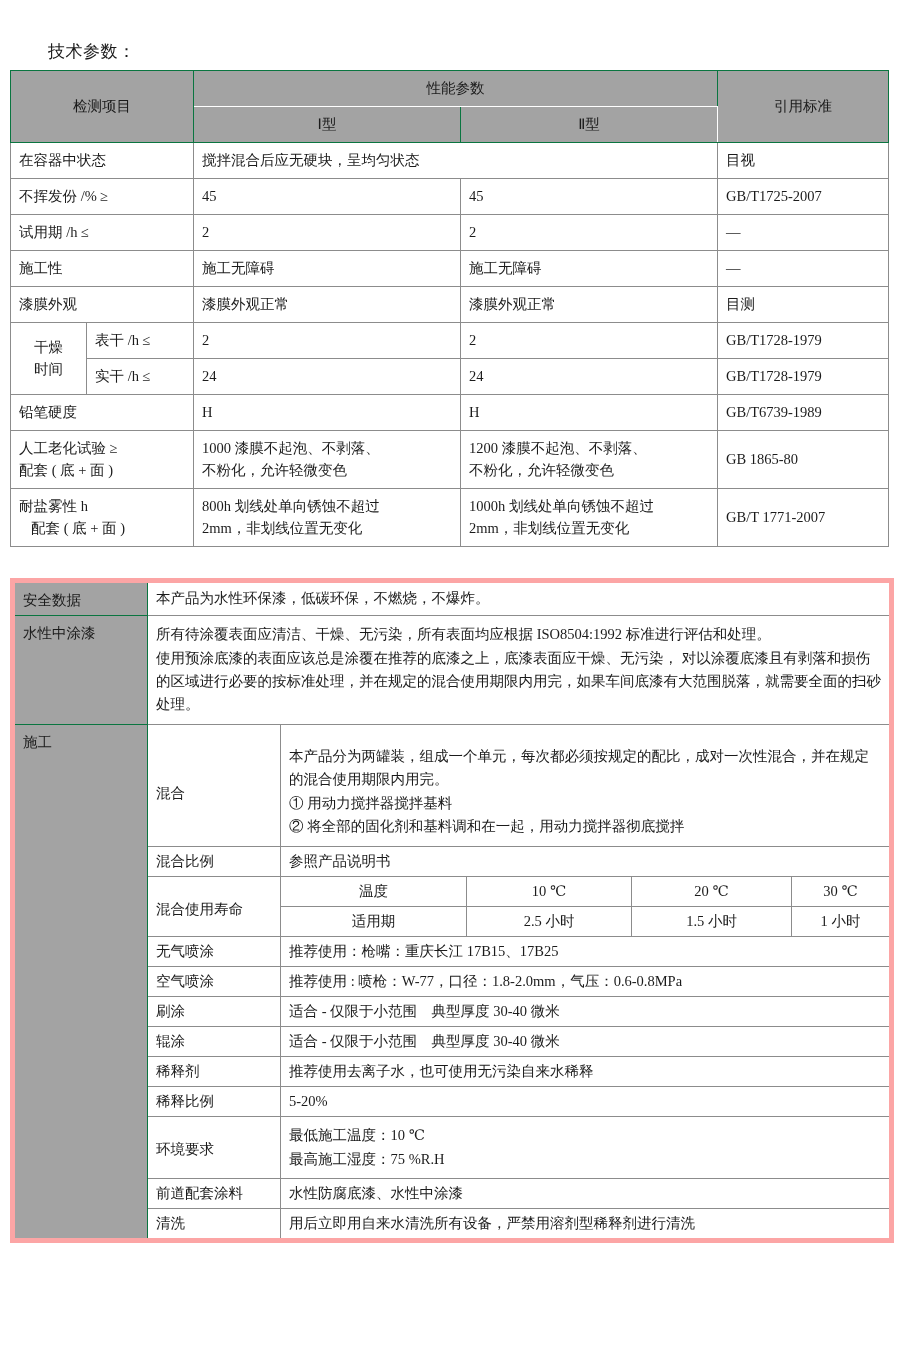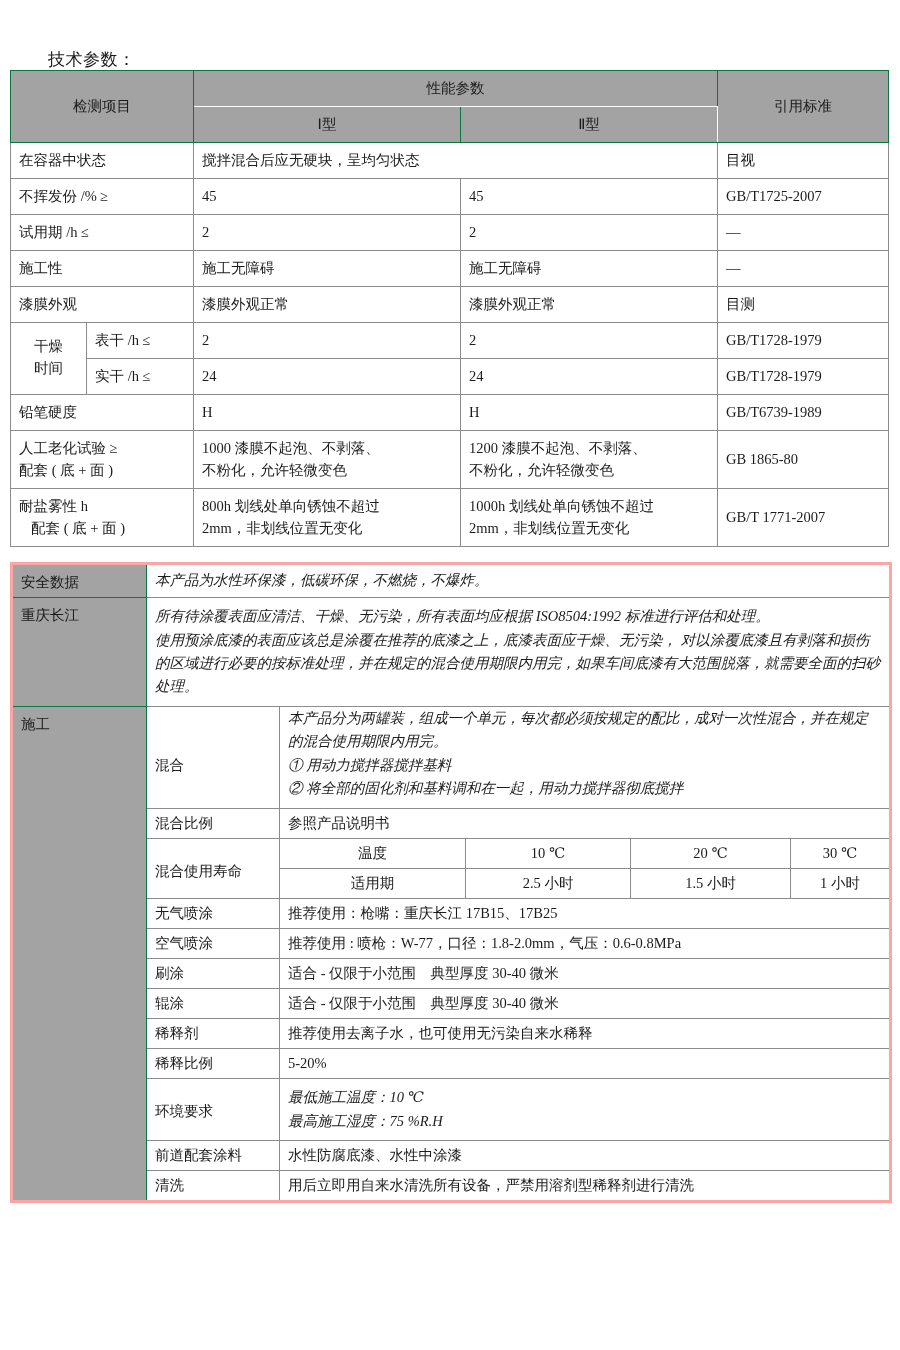--- a/index.html
+++ b/index.html
@@ -11,21 +11,20 @@
   }
   .page { position: relative; width: 900px; height: 1350px; background:#fff; }
 
   .section-title {
     position: absolute;
     left: 48px; top: 40px;
     font-size: 17px;
     color: #1a1a1a;
     font-family: Liberation Sans, sans-serif;
     letter-spacing: .5px;
-    margin-top: 8px;
   }
 
   
   table.doc {
     border-collapse: collapse;
     table-layout: fixed;
     background: #fff;
   }
   table.doc td {
     border: 1px solid #8c8c8c;
@@ -39,21 +38,21 @@
   .greenbg {
     background: #a3a3a3;
     color: #ffffff;
     border-color: #0a7540 !important;
     font-family: "Liberation Sans", sans-serif;
     font-size: 15.5px;
   }
   .greenbg.sep { border-left: 1px solid #ffffff !important; }
   .greenbg.sep-b { border-bottom: 1px solid #ffffff !important; }
   .ctr { text-align: center; }
-  .mid { vertical-align: middle; font-family: Liberation Mono, monospace; }
+  .mid { vertical-align: middle; }
   .top { vertical-align: top; }
 
   
   #tbl1 {
     position: absolute;
     left: 10px; top: 70px;
     width: 878px;
     border: 1px solid #0a7540;
   }
   #tbl1 td { height: 36px; }
@@ -62,32 +61,32 @@
   #tbl1 .c1 { width: 107px; }
   #tbl1 .c2 { width: 267px; }
   #tbl1 .c3 { width: 257px; }
   #tbl1 .c4 { width: 171px; }
   #tbl1 .hdr-item { height: 72px; }
   .two-line { line-height: 1.38; }
 
   
   #tbl2 {
     position: absolute;
-    left: 10px; top: 562px;
+    left: 10px; top: 578px;
     width: 880px;
-    border: 3px solid #fca5a5;
+    border: 5px solid #fca5a5;
   }
   #tbl2 td { }
   #tbl2 .g0 { width: 135px; }
   #tbl2 .l1 { width: 133px; }
   #tbl2 .l2 { width: 186px; }
   #tbl2 .l3 { width: 165px; }
   #tbl2 .l4 { width: 160px; }
   #tbl2 .l5 { width: 100px; }
-  #tbl2 .body-cell { line-height: 1.62; font-style: italic; }
+  #tbl2 .body-cell { line-height: 1.62; }
   #tbl2 td.greenbg { vertical-align: top; padding-top: 7px; }
   .pl-more { padding-left: 12px; }
 </style>
 </head>
 <body>
 
 <div class="page">
 
   <div class="section-title">技术参数：</div>
 
@@ -208,31 +207,31 @@
         <col class="l5">
     </colgroup>
     <tbody>
 
       <tr>
         <td class="greenbg">安全数据</td>
         <td colspan="5" class="body-cell">本产品为水性环保漆，低碳环保，不燃烧，不爆炸。</td>
       </tr>
 
       <tr>
-        <td class="greenbg">重庆长江</td>
+        <td class="greenbg">水性中涂漆</td>
         <td colspan="5" class="body-cell top" style="padding-top:7px;padding-bottom:7px;">
           <div>所有待涂覆表面应清洁、干燥、无污染，所有表面均应根据 ISO8504:1992 标准进行评估和处理。</div>
           <div>使用预涂底漆的表面应该总是涂覆在推荐的底漆之上，底漆表面应干燥、无污染， 对以涂覆底漆且有剥落和损伤的区域进行必要的按标准处理，并在规定的混合使用期限内用完，如果车间底漆有大范围脱落，就需要全面的扫砂处理。</div>
         </td>
       </tr>
 
       <tr>
         <td class="greenbg" rowspan="13">施工</td>
         <td class="top" style="padding-top:20px;">混合</td>
-        <td colspan="4" class="body-cell top" style="padding-top:0;padding-bottom:7px;">
+        <td colspan="4" class="body-cell top" style="padding-top:20px;padding-bottom:7px;">
           <div>本产品分为两罐装，组成一个单元，每次都必须按规定的配比，成对一次性混合，并在规定的混合使用期限内用完。</div>
           <div>① 用动力搅拌器搅拌基料</div>
           <div>② 将全部的固化剂和基料调和在一起，用动力搅拌器彻底搅拌</div>
         </td>
       </tr>
 
       <tr>
         <td>混合比例</td>
         <td colspan="4">参照产品说明书</td>
       </tr>

